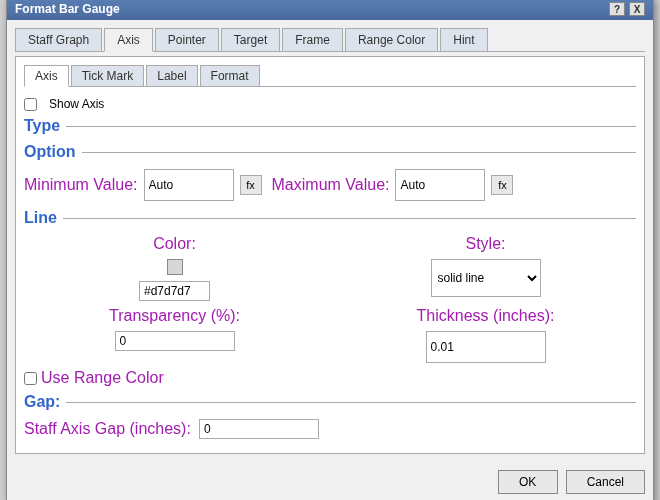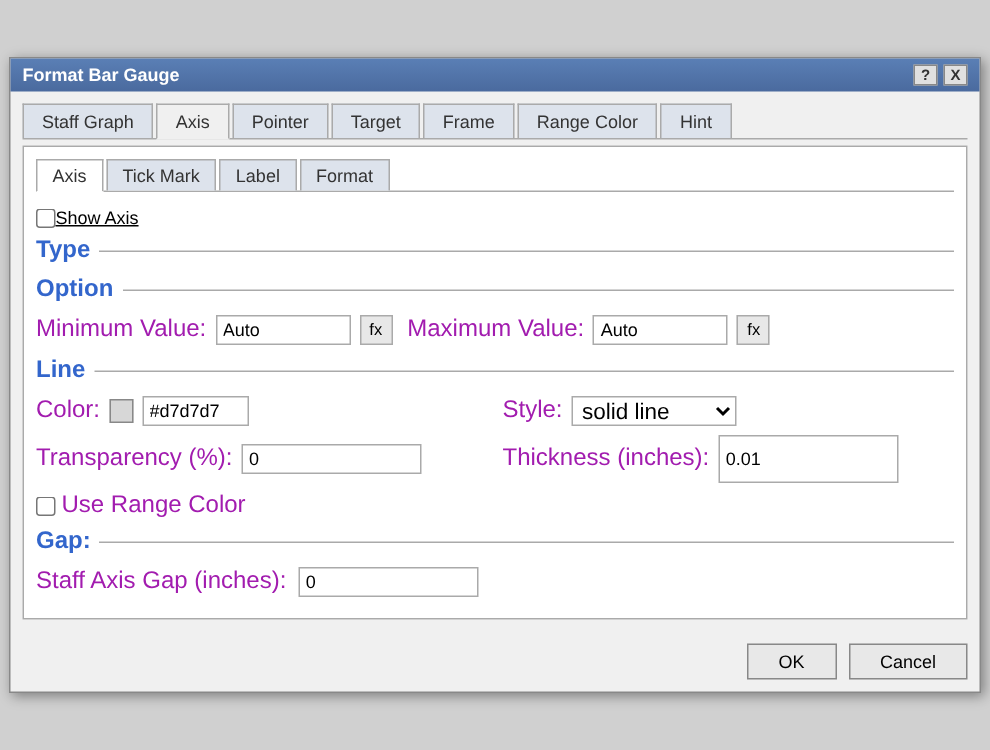--- a/index.html
+++ b/index.html
@@ -97,23 +97,22 @@
       background: white;
       border-bottom: 1px solid white;
       margin-bottom: -1px;
       z-index: 1;
       position: relative;
     }
     
     .show-axis-row {
       display: flex;
       align-items: center;
-      gap: 0;
+      gap: 12px;
       margin-bottom: 6px;
-      text-decoration: underline;
     }
     
     .section-label {
       color: #3366cc;
       font-size: 16px;
       font-weight: bold;
       margin-bottom: 4px;
     }
     .section-divider {
       display: flex;
@@ -153,21 +152,21 @@
     }
     .field-label {
       font-size: 16px;
       color: #a21caf;
       white-space: nowrap;
     }
     .text-input {
       border: 1px solid #aaa;
       padding: 2px 4px;
       font-size: 12px;
-      height: 20px;
+      height: 32px;
       background: white;
     }
     .fx-btn {
       width: 22px;
       height: 20px;
       border: 1px solid #aaa;
       background: #e8e8e8;
       font-size: 11px;
       cursor: pointer;
       display: flex;
@@ -183,40 +182,41 @@
     .line-grid {
       display: grid;
       grid-template-columns: 1fr 1fr;
       gap: 6px 10px;
       margin-bottom: 6px;
     }
     .line-row {
       display: flex;
       align-items: center;
       gap: 6px;
+      flex-direction: column;
     }
     .color-swatch {
       width: 16px;
       height: 16px;
       border: 1px solid #888;
       display: inline-block;
     }
     .color-input {
       border: 1px solid #aaa;
       padding: 2px 4px;
       font-size: 12px;
       height: 20px;
       width: 71px;
       background: white;
     }
     .style-select {
       border: 1px solid #aaa;
       padding: 0 2px;
-      font-size: 15px;
-      height: 20px;
+      font-size: 12px;
+      height: 38px;
       width: 110px;
       background: white;
       cursor: pointer;
     }
     .transparency-input {
       border: 1px solid #aaa;
       padding: 2px 4px;
       font-size: 12px;
       height: 20px;
       width: 120px;

